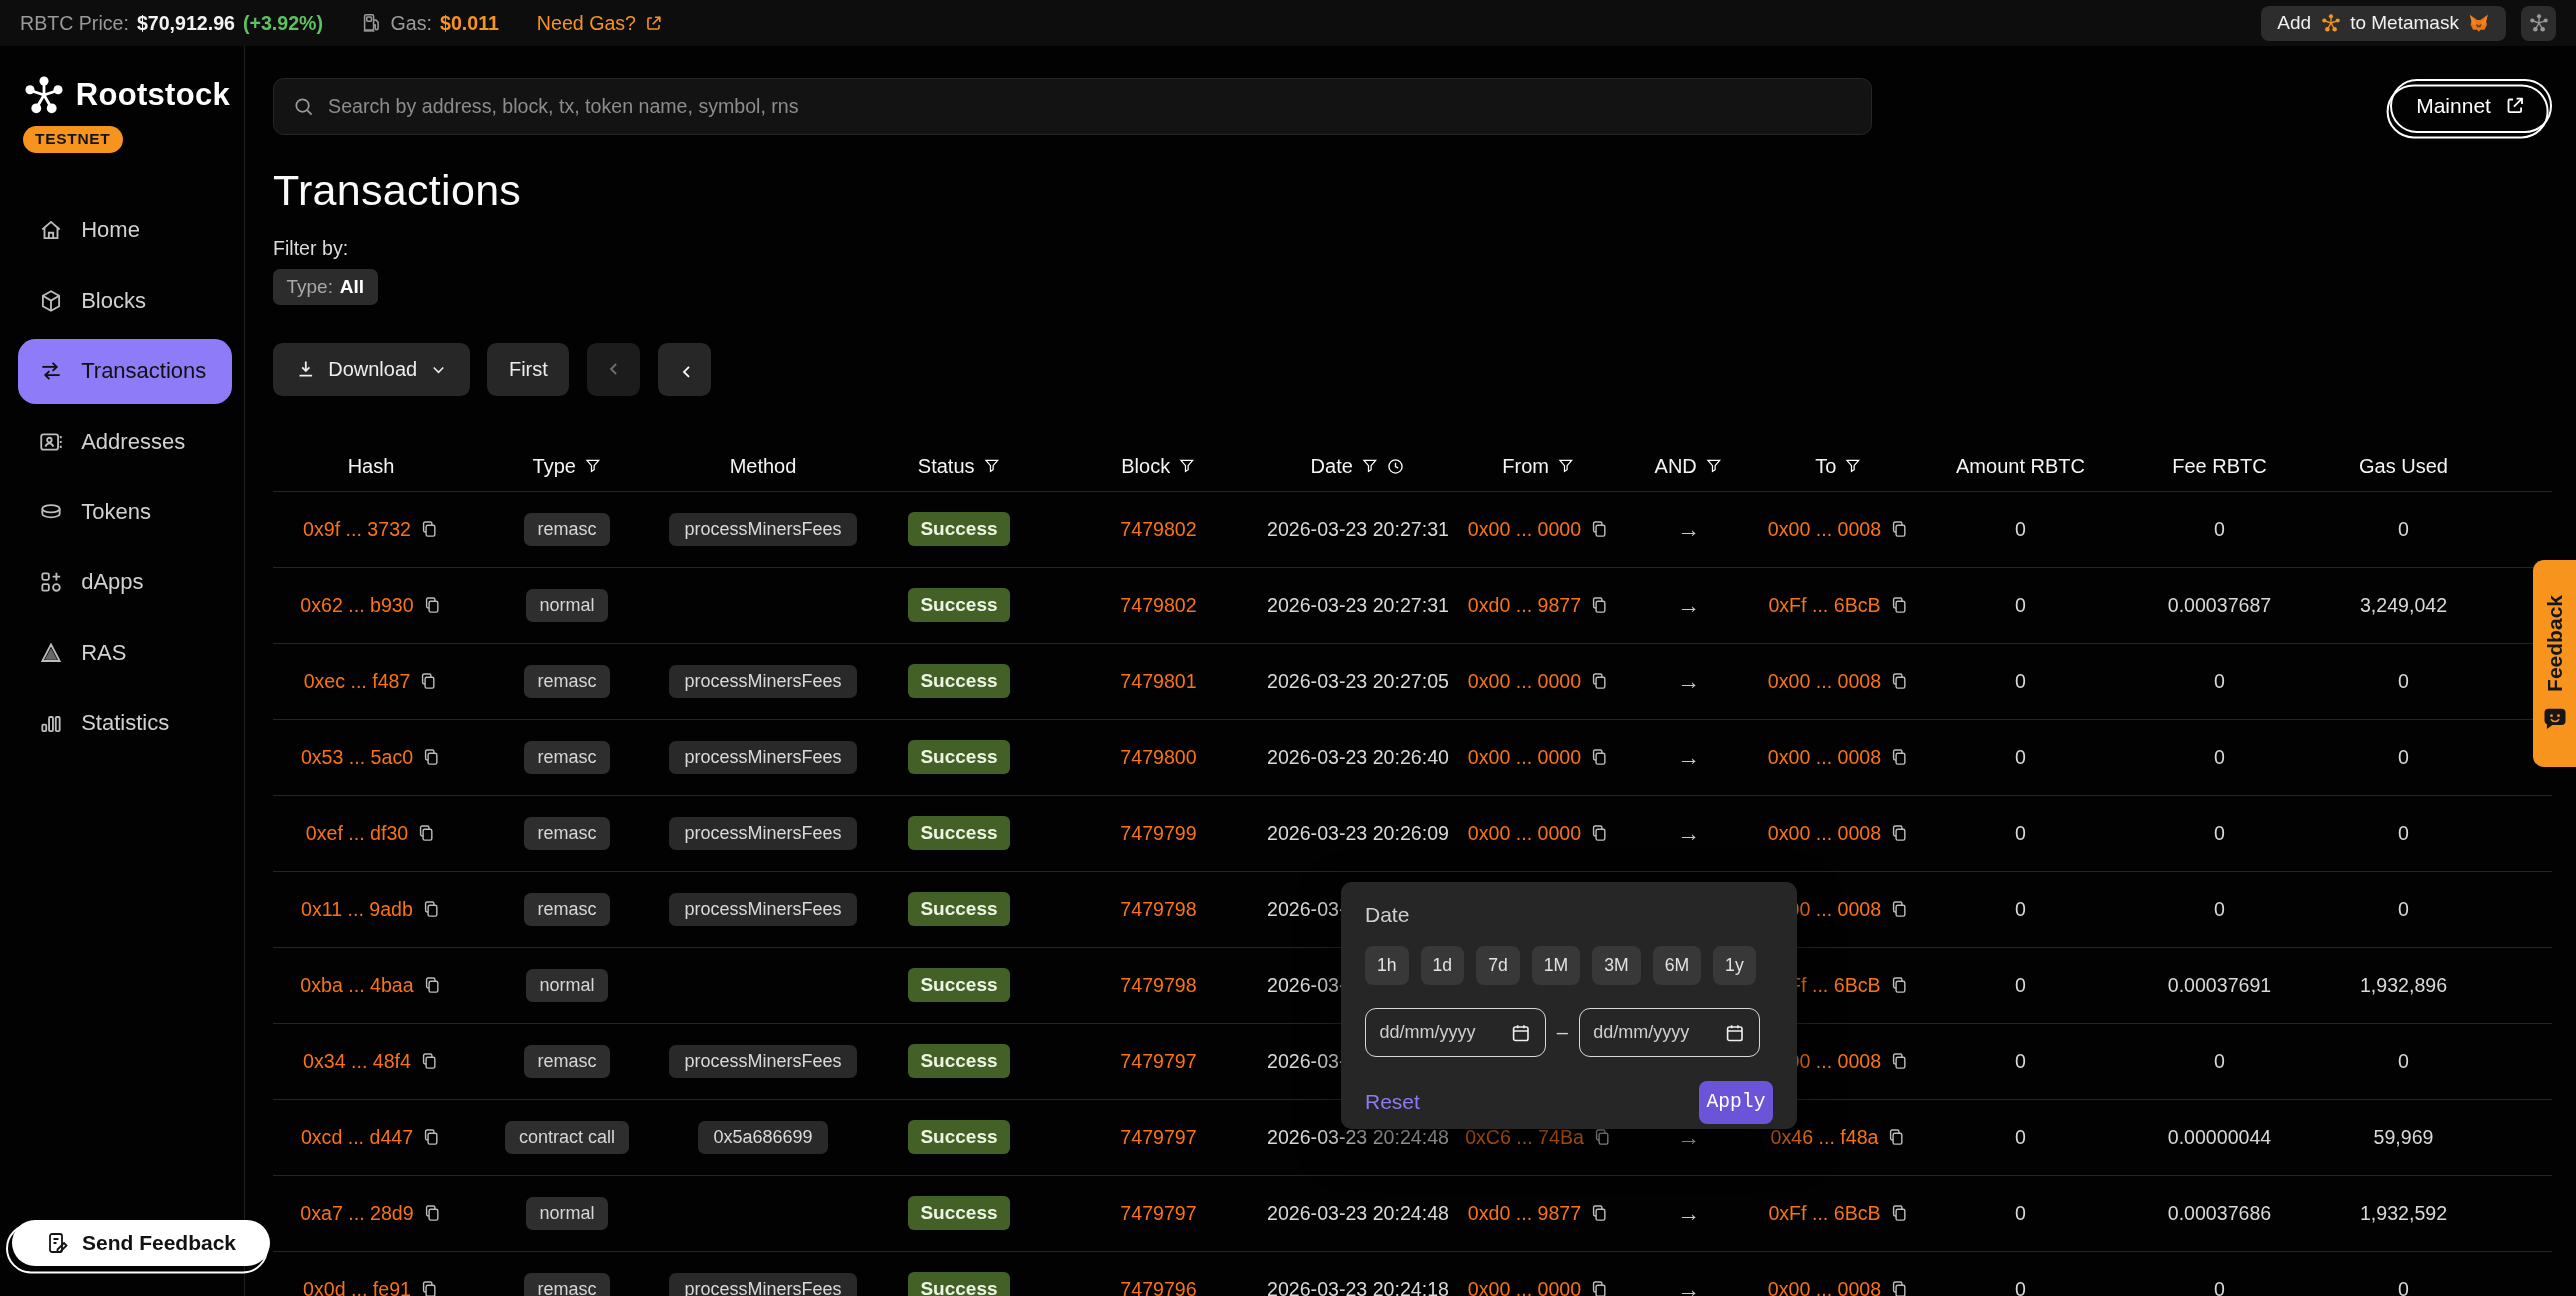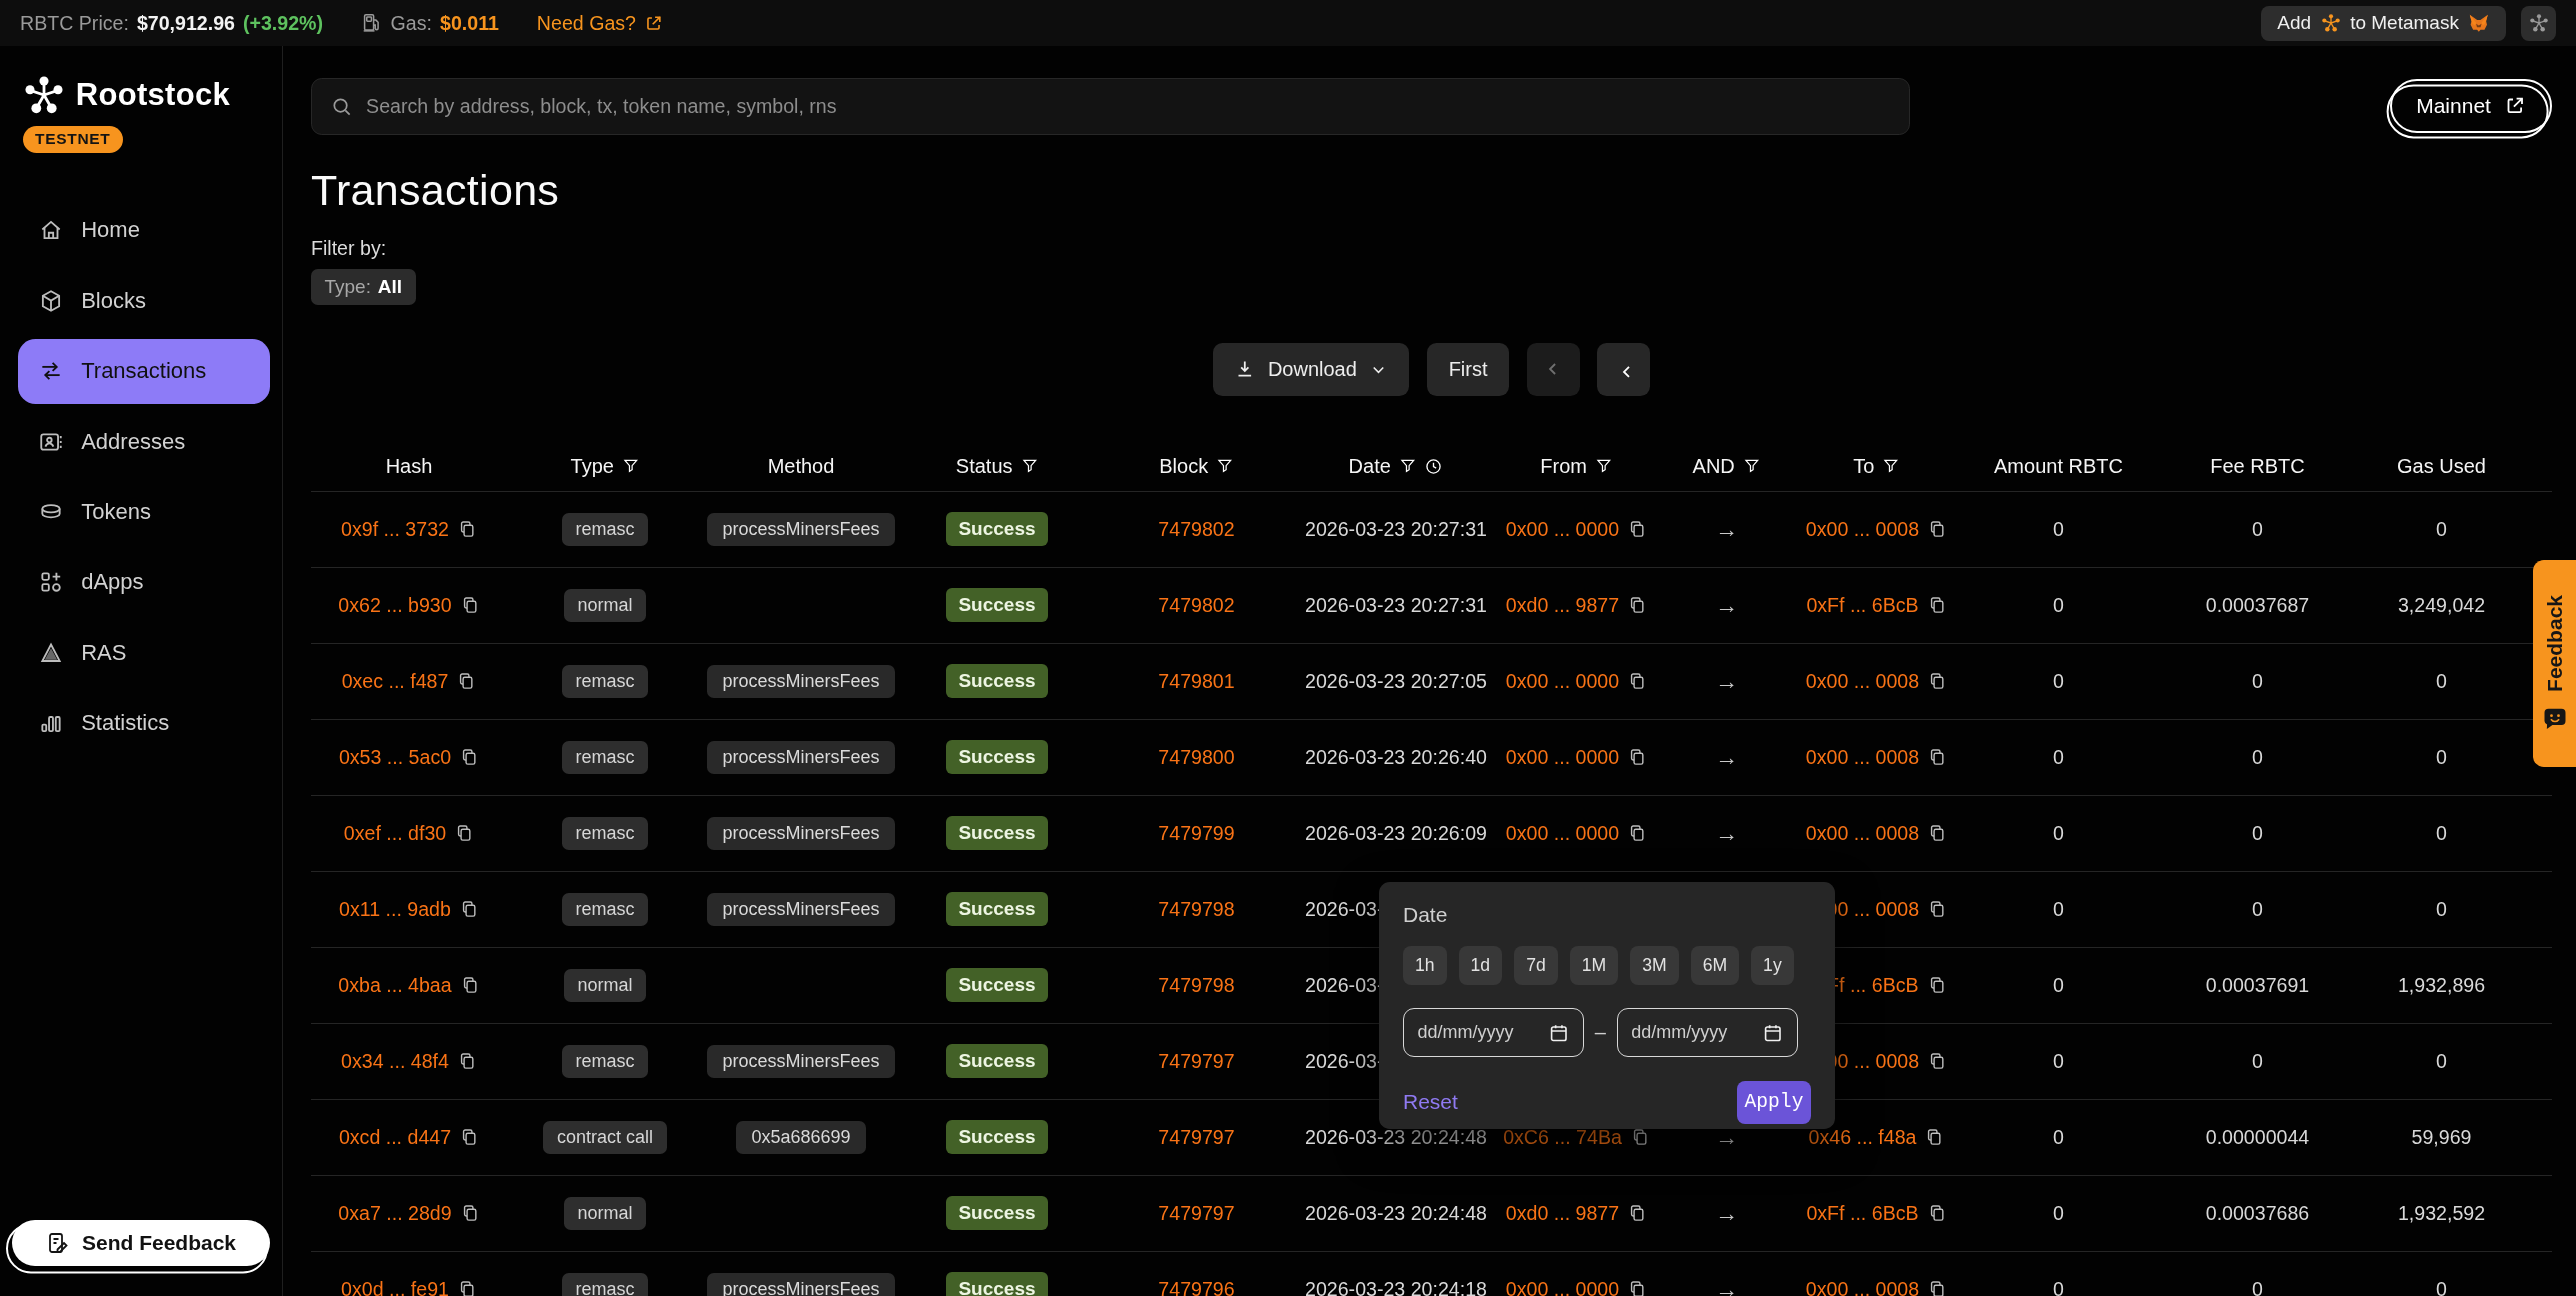--- a/index.html
+++ b/index.html
@@ -18,21 +18,21 @@
   .orange { color:#f7941e; }
   .tb-right { display:flex; align-items:center; gap:15px; }
   .mm-btn { display:flex; align-items:center; gap:9.5px; background:#2d2d2d; border:none;
             border-radius:8px; height:35px; padding:0 16px; color:#f0f0f0; font-size:19px;
             font-family:inherit; cursor:pointer; }
   .sq-btn { width:35px; height:35px; background:#2d2d2d; border:none; border-radius:8px;
             display:flex; align-items:center; justify-content:center; color:#9a9a9a; cursor:pointer; }
 
   
   .shell { display:flex; height:1250px; }
-  .sidebar { width:283px; border-right:0.7px solid #1f1f1f; position:relative;
+  .sidebar { width:245px; border-right:0.7px solid #1f1f1f; position:relative;
              padding:28px 12px 0 17.6px; background:#020202; flex:none; }
   .logo-row { display:flex; align-items:center; gap:10.8px; padding-left:5.4px; }
   .brand { color:#fff; font-size:31px; font-weight:700; letter-spacing:0.3px; }
   .net-badge { display:inline-block; margin:9.5px 0 0 5.4px; background:#f7941e; color:#141414;
                font-size:15.5px; font-weight:700; letter-spacing:0.7px; padding:4.7px 12px;
                border-radius:674px; }
   .nav { margin-top:45px; display:flex; flex-direction:column; gap:5.4px; }
   .nav-item { display:flex; align-items:center; gap:17.6px; height:65px; padding:0 0 0 20px;
               border-radius:17.6px; color:#d2d2d2; font-size:22px; cursor:pointer; }
   .nav-item .nicon { color:#bdbdbd; }
@@ -60,21 +60,21 @@
              font-family:inherit; cursor:pointer; z-index:1; }
   .mainnet::after { content:""; position:absolute; inset:-2px; border:2px solid #fff;
                     border-radius:674px; transform:translate(-3.4px,5.4px); z-index:-1; }
 
   .page-title { margin-top:31px; color:#fafafa; font-size:43px; font-weight:500; letter-spacing:0.3px; }
   .filter-by { margin-top:21.6px; color:#dcdcdc; font-size:19.6px; }
   .type-chip { display:inline-flex; margin-top:9.5px; background:#2c2c2c; border-radius:6.8px;
                padding:6.8px 13.5px; font-size:19px; gap:6.8px; cursor:pointer; }
   .type-chip .k { color:#a8a8a8; } .type-chip .v { color:#fff; font-weight:600; }
 
-  .toolbar { display:flex; justify-content:center; align-items:center; gap:17.6px; margin-top:38px; }
+  .toolbar { display:flex; justify-content:flex-start; align-items:center; gap:17.6px; margin-top:38px; }
   .btn { background:#272727; border:none; border-radius:9.5px; height:53px; color:#ededed;
          font-size:20px; font-family:inherit; display:flex; align-items:center; gap:12px;
          padding:0 21.6px; cursor:pointer; }
   .btn.icon-only { width:53px; padding:0; justify-content:center; }
   .btn.disabled { background:#1c1c1c; color:#6f6f6f; }
 
   
   .table { margin-top:46px; position:relative; }
   .thead,.trow { display:grid;
      grid-template-columns:196px 196px 196px 196px 203px 196px 165px 135px 165px 199px 199px 169px;

